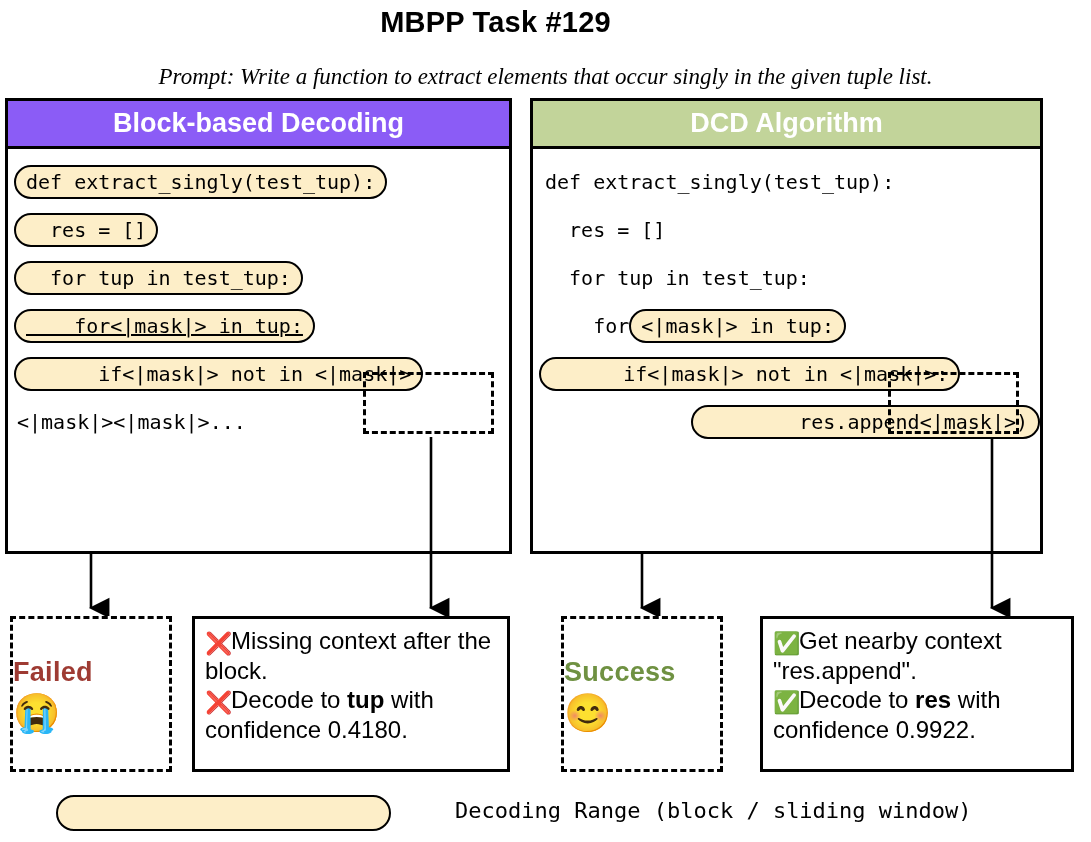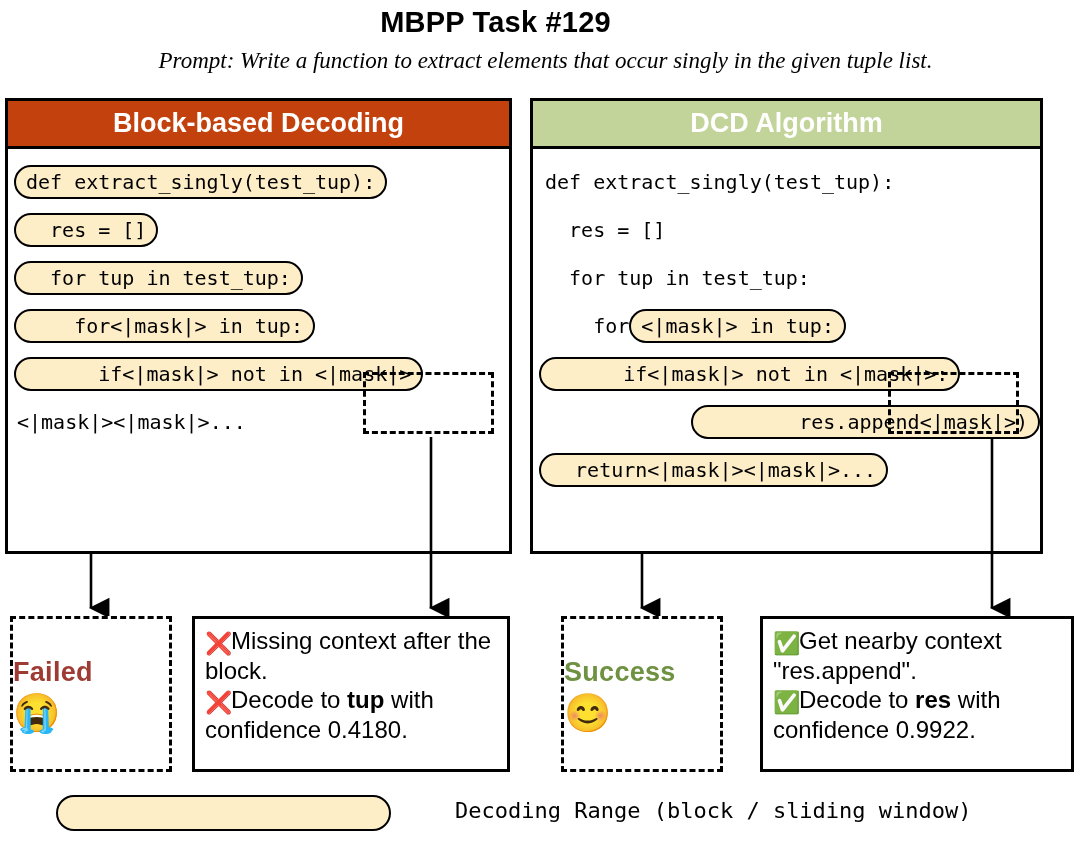--- a/index.html
+++ b/index.html
@@ -10,37 +10,37 @@
   }
   .page{position:absolute;inset:0;}
 
   
   #page-title{
     position:absolute;left:0;top:6px;width:991px;text-align:center;
     font-family:"Liberation Sans",sans-serif;
     font-size:29px;font-weight:bold;color:#000;letter-spacing:.2px;
   }
   #prompt-line{
-    position:absolute;left:0;top:48px;width:1091px;text-align:center;
+    position:absolute;left:0;top:64px;width:1091px;text-align:center;
     font-family:"Liberation Serif",serif;
     font-size:23px;font-style:italic;color:#000;white-space:nowrap;
   }
   #prompt-line .plabel{font-style:italic;}
 
   
   .panel{position:absolute;border:3px solid #000;box-sizing:border-box;background:#fff;}
   #panel-left{left:5px;top:98px;width:507px;height:456px;}
   #panel-right{left:530px;top:98px;width:513px;height:456px;}
   .panel-header{
     height:48px;display:flex;align-items:center;justify-content:center;
     font-size:27px;font-weight:bold;color:#ffffff;
     border-bottom:3px solid #000;box-sizing:border-box;
     font-family:"Liberation Sans",sans-serif;
   }
-  #panel-left .panel-header{background:#c2410c;}
+  #panel-left .panel-header{background:#8b5cf6;}
   #panel-right .panel-header{background:#c2d49a;}
   .panel-body{position:relative;height:402px;}
 
   
   .code-row{
     position:absolute;left:0;width:100%;height:34px;
     display:flex;align-items:center;
   }
   .pill{
     display:inline-flex;align-items:center;
@@ -119,21 +119,21 @@
       </div>
 
       <div class="code-row" style="top:64px;">
         <span class="pill" style="margin-left:6px;">  res = []</span>
       </div>
 
       <div class="code-row" style="top:112px;">
         <span class="pill" style="margin-left:6px;">  for tup in test_tup:</span>
       </div>
 
-      <div class="code-row" style="top:160px;">
+      <div class="code-row" style="top:160px;text-decoration:underline;">
         <span class="pill" style="margin-left:6px;">    for&lt;|mask|&gt; in tup:</span>
       </div>
 
       <div class="code-row" style="top:208px;">
         <span class="pill" style="margin-left:6px;">      if&lt;|mask|&gt; not in &lt;|mask|&gt;</span>
       </div>
 
       <div class="code-row" style="top:256px;">
         <span class="plain" style="margin-left:9px;">&lt;|mask|&gt;&lt;|mask|&gt;...</span>
       </div>
@@ -163,23 +163,20 @@
       </div>
 
       <div class="code-row" style="top:208px;">
         <span class="pill" style="margin-left:6px;">      if&lt;|mask|&gt; not in &lt;|mask|&gt;:</span>
       </div>
 
       <div class="code-row" style="top:256px;justify-content:flex-end;">
         <span class="pill" style="margin-left:6px;">        res.append&lt;|mask|&gt;)</span>
       </div>
 
-      <div class="code-row" style="top:304px;">
-        <span class="pill" style="margin-left:6px;">  return&lt;|mask|&gt;&lt;|mask|&gt;...</span>
-      </div>
 
       <div class="dashbox" style="left:355px;top:223px;width:131px;height:62px;"></div>
     </div>
   </div>
 
   <svg id="connectors" viewBox="0 0 1091 842" xmlns="http://www.w3.org/2000/svg">
     <defs>
       <marker id="ah" markerWidth="9" markerHeight="9" refX="4.5" refY="7.6" orient="auto" markerUnits="strokeWidth">
         <path d="M0.6,0.5 L8.4,0.5 L4.5,8.4 Z" fill="#000"></path>
       </marker>

